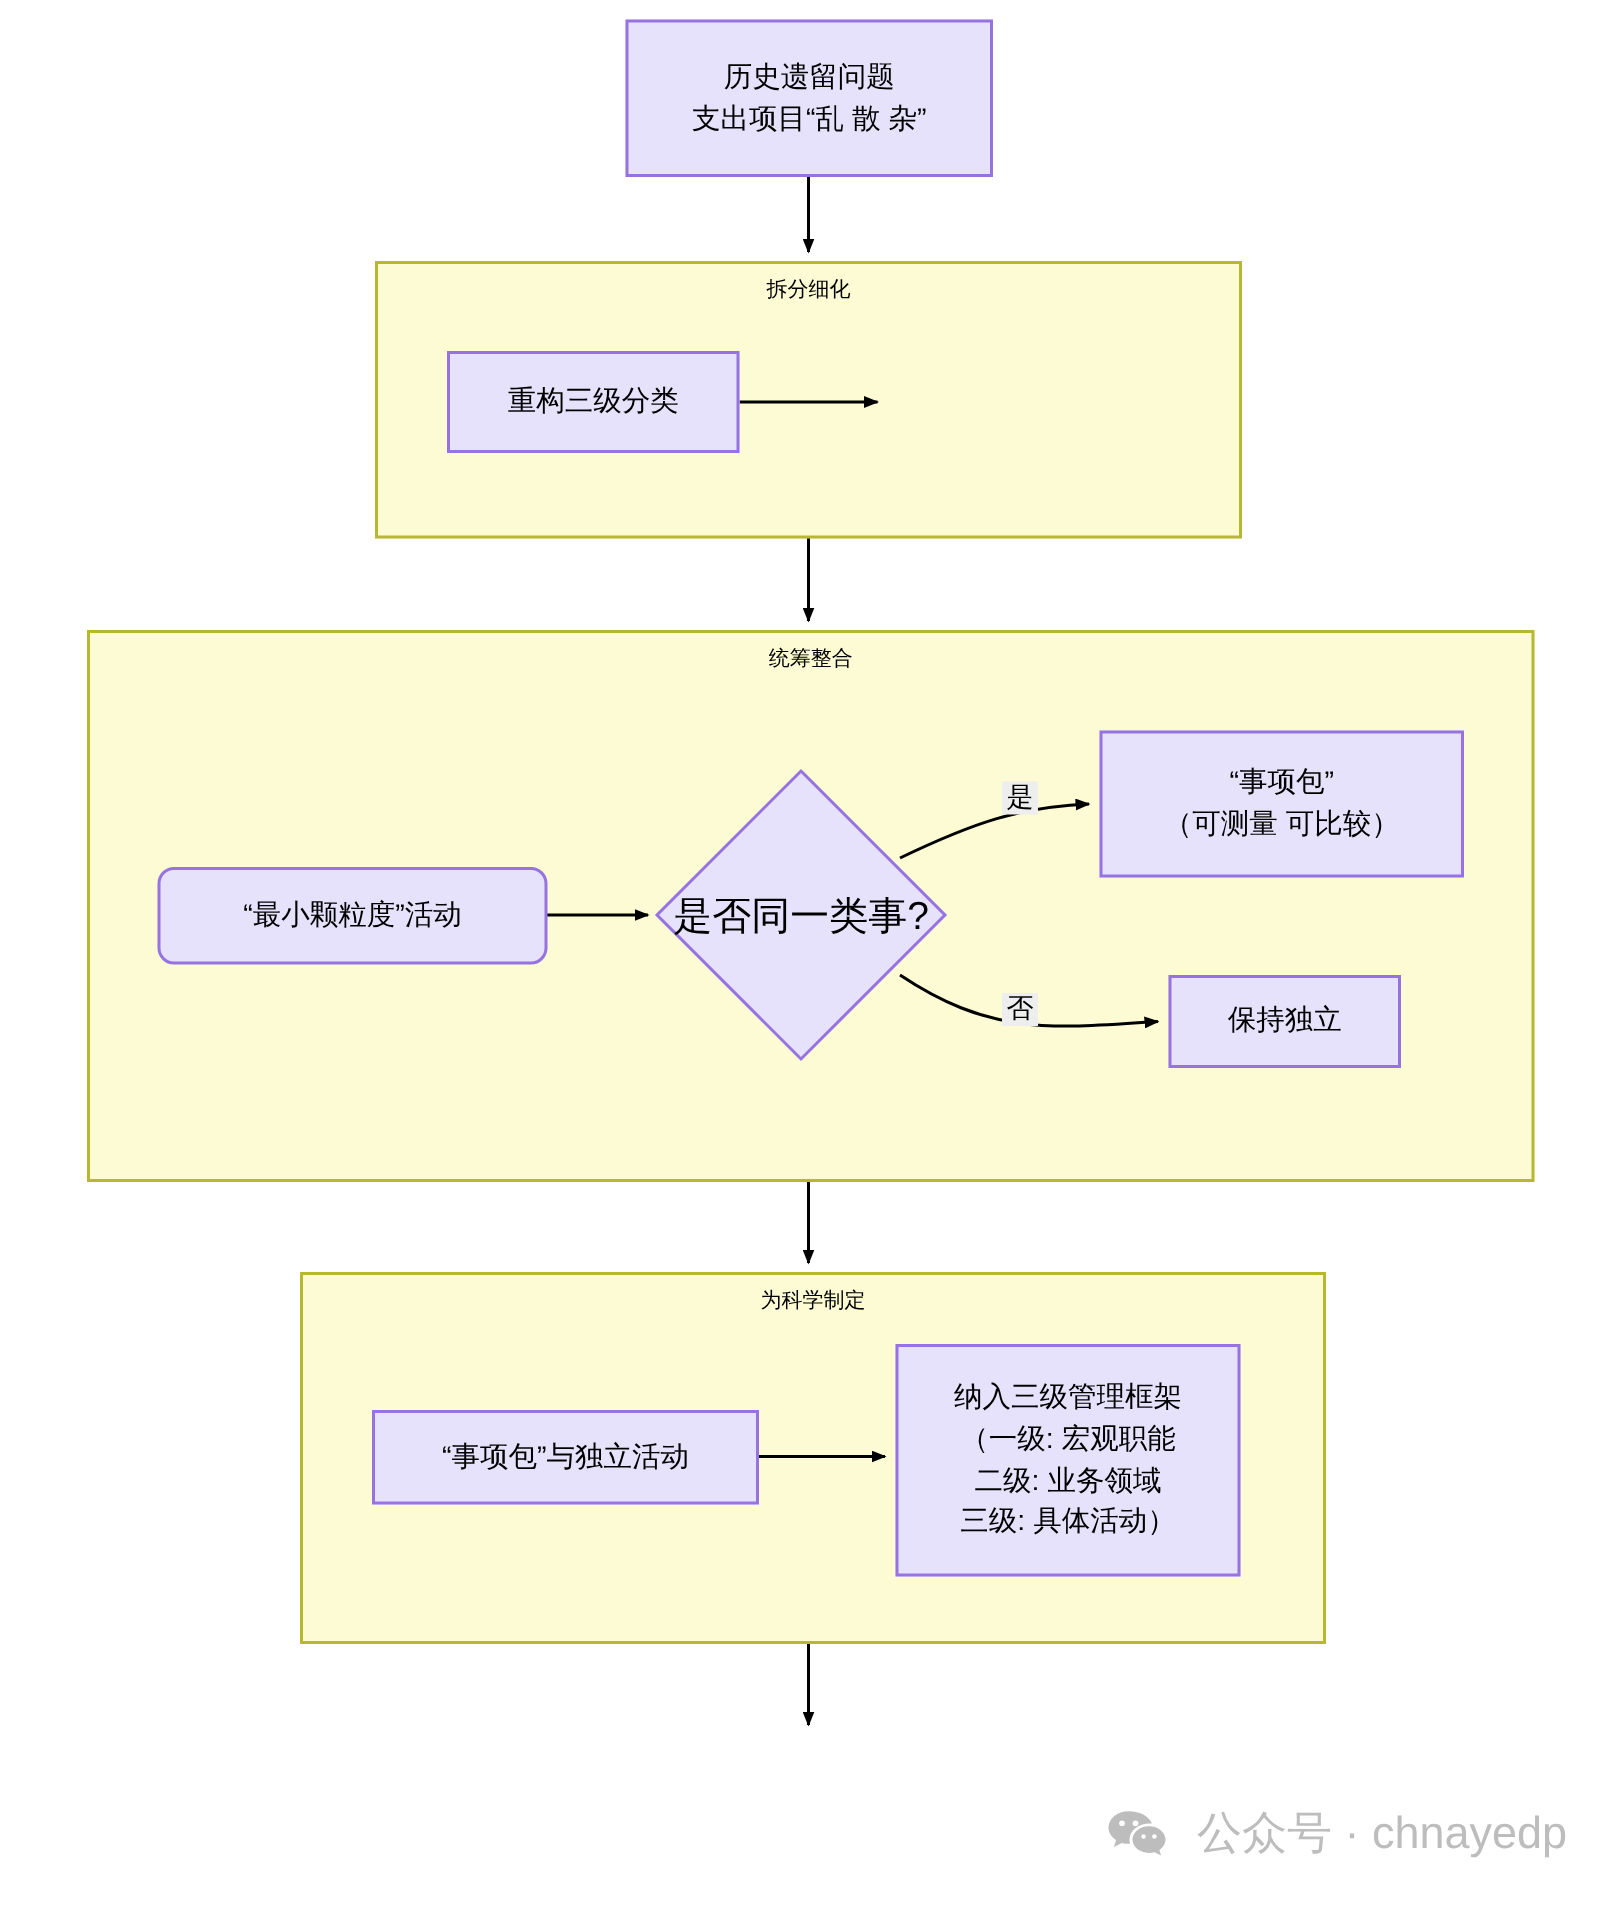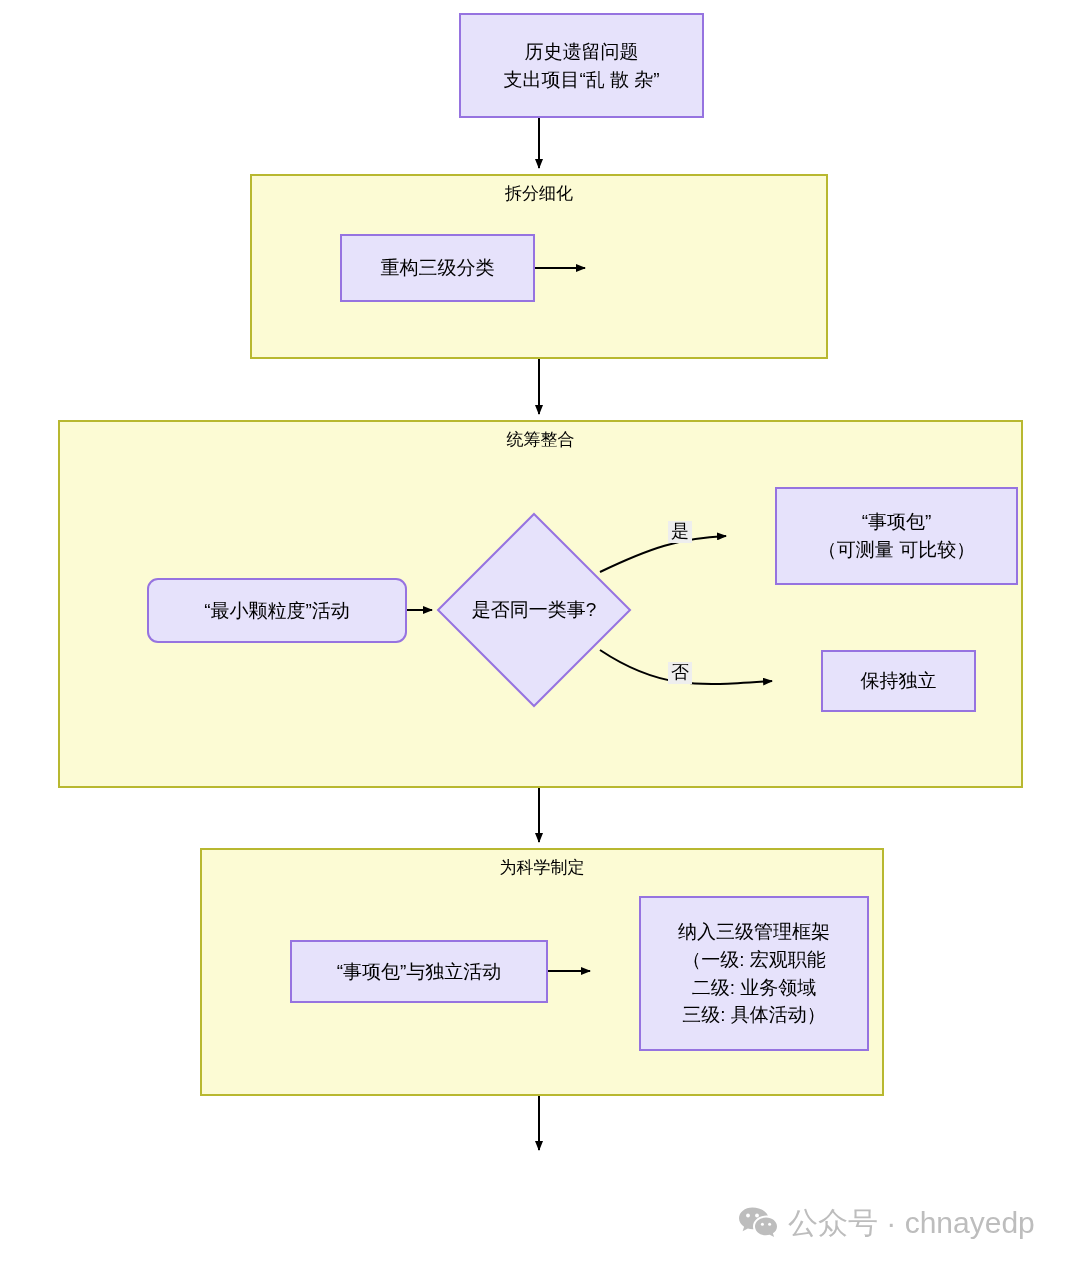--- a/index.html
+++ b/index.html
@@ -31,39 +31,38 @@
     background: #fcfbd4;
     border: 2px solid #b8b830;
     box-sizing: border-box;
   }
   .group-title {
     position: absolute;
     left: 0;
     right: 0;
     top: 8px;
     text-align: center;
-    font-size: 17px;
+    font-size: 14px;
     color: #000000;
     line-height: 1.2;
   }
   .node {
     position: absolute;
     background: #e6e2fb;
     border: 2px solid #9673e0;
     box-sizing: border-box;
     display: flex;
     align-items: center;
     justify-content: center;
     text-align: center;
     font-size: 19px;
     color: #000000;
     line-height: 1.45;
     white-space: pre-line;
     padding: 2px 6px;
-    margin-left: 42px;
   }
   .diamond-wrap {
     position: absolute;
   }
   .diamond-shape {
     position: absolute;
     left: 0;
     top: 0;
     width: 100%;
     height: 100%;
@@ -71,37 +70,37 @@
   .diamond-label {
     position: absolute;
     left: 0;
     top: 0;
     width: 100%;
     height: 100%;
     display: flex;
     align-items: center;
     justify-content: center;
     text-align: center;
-    font-size: 19px;
+    font-size: 26px;
     color: #000000;
   }
   .edge-label {
     position: absolute;
     font-size: 18px;
     color: #000000;
     background: #eeeeee;
     padding: 1px 3px;
     line-height: 1.1;
     white-space: nowrap;
   }
   .watermark {
     position: absolute;
     display: flex;
     align-items: center;
-    gap: 10px;
+    gap: 20px;
     color: #bdbdbd;
     font-size: 30px;
     line-height: 1;
     white-space: nowrap;
   }
   .wechat-icon {
     display: block;
   }
 </style>
 </head>

